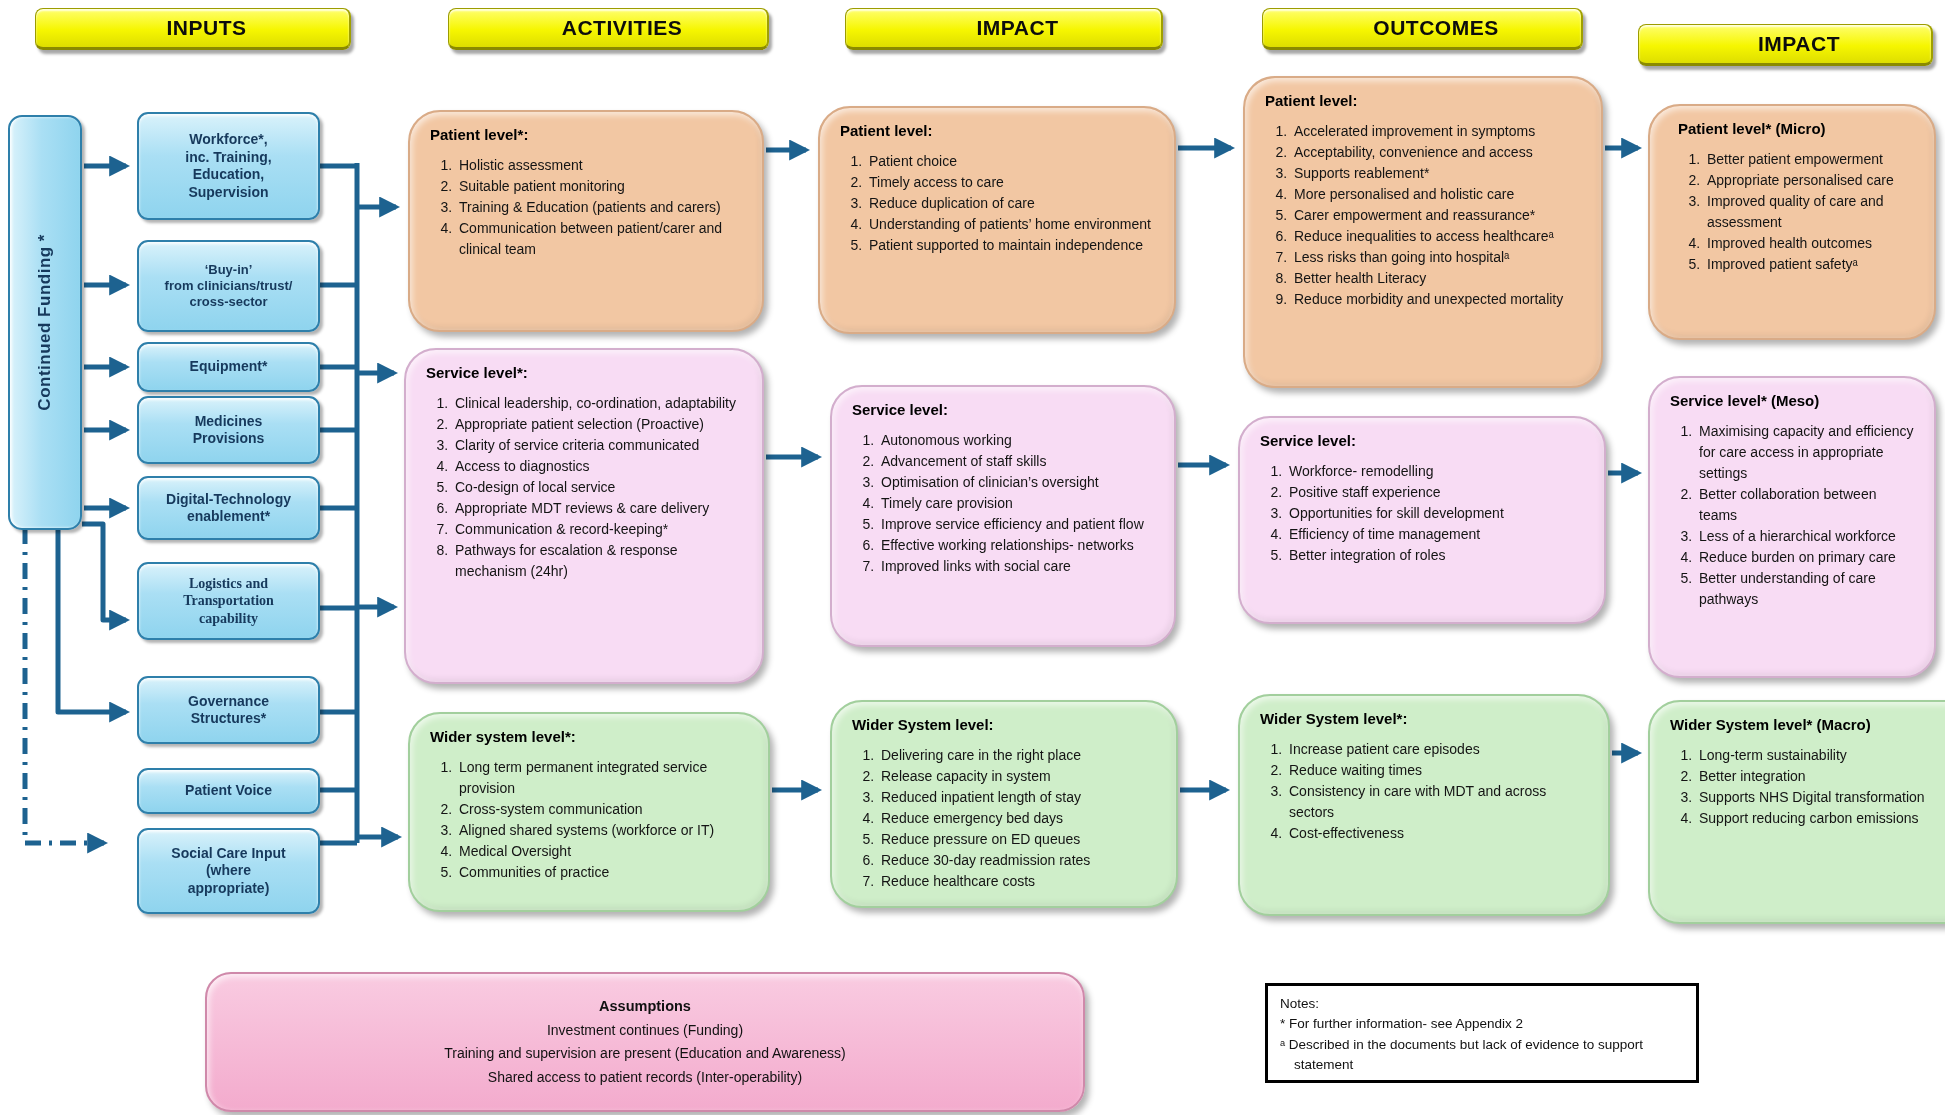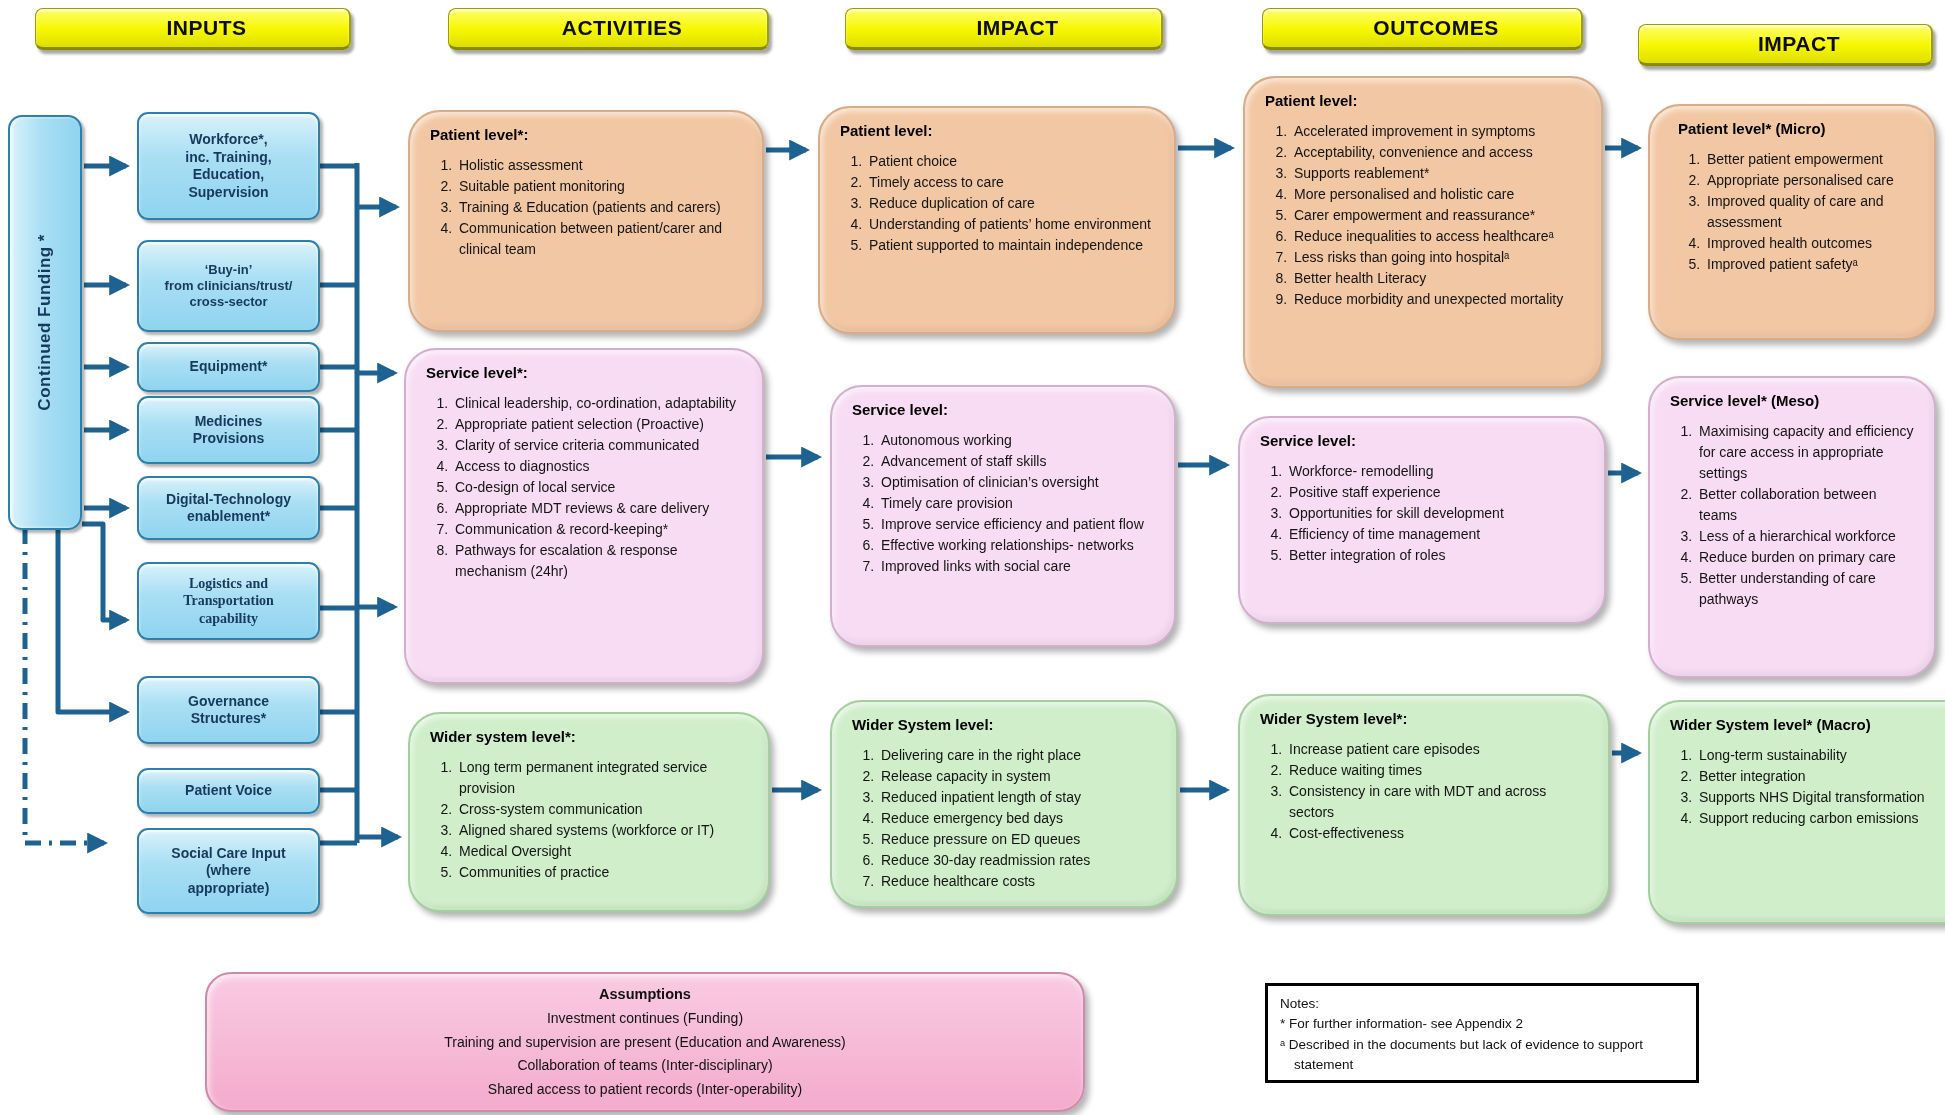--- a/index.html
+++ b/index.html
@@ -289,21 +289,20 @@
         <li>Supports NHS Digital transformation</li>
         <li>Support reducing carbon emissions</li>
       </ol>
   </div>
 
   <div class="assume">
     <div class="a-title">Assumptions</div>
     <div>
         <div class="a-line">Investment continues (Funding)</div>
         <div class="a-line">Training and supervision are present (Education and Awareness)</div>
-        <div class="a-line">Collaboration of teams (Inter-disciplinary)</div>
         <div class="a-line">Shared access to patient records (Inter-operability)</div>
       </div>
   </div>
 
   <div class="notes">
     <div class="n-title">Notes:</div>
     <div>
         <div class="n-line">* For further information- see Appendix 2</div>
         <div class="n-line">ᵃ Described in the documents but lack of evidence to support statement</div>
       </div>

